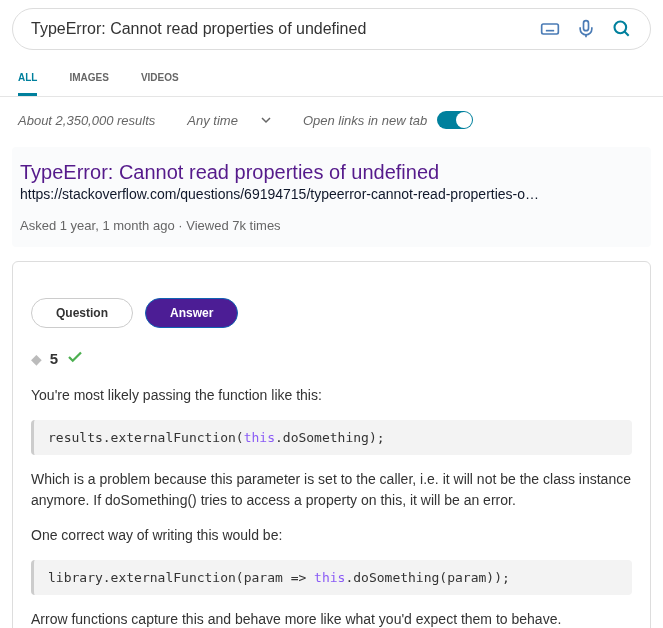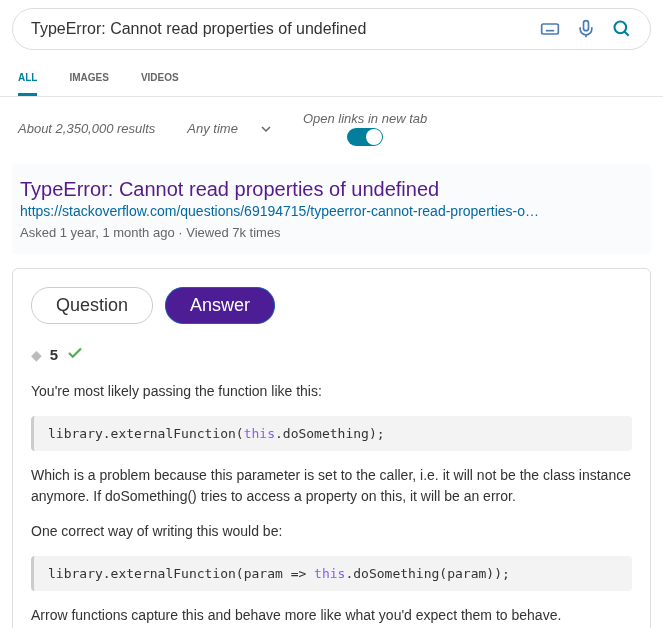--- a/index.html
+++ b/index.html
@@ -9,32 +9,32 @@
     .search-input { flex: 1; border: none; outline: none; font-size: 16px; color: #333; }
     .search-icons { display: flex; gap: 16px; align-items: center; }
     .icon-svg { width: 20px; height: 20px; display: block; }
     
     .tabs { display: flex; gap: 32px; padding: 0 18px; border-bottom: 1px solid #e5e5e5; }
     .tab { padding: 10px 0; font-size: 10px; font-weight: 600; color: #666; cursor: pointer; border-bottom: 3px solid transparent; }
     .tab.active { color: #00809d; border-bottom-color: #00809d; }
     
     .meta-bar { display: flex; align-items: center; gap: 32px; padding: 14px 18px; font-size: 13px; color: #666; font-style: italic; }
     .anytime { display: flex; align-items: center; gap: 23px; cursor: pointer; }
-    .toggle-wrap { display: flex; align-items: center; gap: 2px; flex-direction: column; }
+    .toggle-wrap { display: flex; align-items: center; gap: 10px; }
     .toggle { width: 36px; height: 18px; background: #00809d; border-radius: 10px; position: relative; cursor: pointer; }
     .toggle::after { content: ''; position: absolute; right: 1px; top: 1px; width: 16px; height: 16px; background: #fff; border-radius: 50%; }
     
     .result-card { background: #fafbfc; margin: 4px 12px 0; padding: 14px 8px 14px 8px; border-radius: 4px; }
     .result-title { font-size: 20px; color: #551a8b; font-weight: 400; margin-bottom: 2px; cursor: pointer; }
-    .result-url { color: #0369a1; font-size: 14px; margin-bottom: 6px; white-space: nowrap; overflow: hidden; text-overflow: ellipsis; }
+    .result-url { color: #0f172a; font-size: 14px; margin-bottom: 16px; white-space: nowrap; overflow: hidden; text-overflow: ellipsis; }
     .result-meta { color: #666; font-size: 13px; }
     
     .answer-box { border: 1px solid #ddd; border-radius: 6px; margin: 14px 12px 8px; padding: 18px; position: relative; }
     .pill-row { display: flex; gap: 12px; margin-bottom: 20px; }
-    .pill { padding: 7px 24px; border-radius: 18px; font-size: 18px; font-weight: 400; cursor: pointer; }
+    .pill { padding: 7px 24px; border-radius: 18px; font-size: 12px; font-weight: 700; cursor: pointer; margin-top: 18px; }
     .pill-q { background: #fff; border: 1px solid #ccc; color: #333; }
     .pill-a { background: #4c1d95; color: #fff; border: 1px solid #1062b3; }
     
     .vote-row { display: flex; align-items: center; gap: 8px; margin-bottom: 16px; font-size: 13px; color: #666; }
     .vote-diamond { color: #bbb; font-size: 14px; }
     .vote-num { font-weight: 600; color: #333; font-size: 15px; }
     .check { color: #4caf50; }
     
     .answer-body p { font-size: 14px; color: #333; margin-bottom: 14px; line-height: 1.5; }
     .code-block { background: #f3f3f3; border-left: 3px solid #ccc; border-radius: 4px; padding: 10px 14px; margin-bottom: 14px; font-family: Consolas, Monaco, monospace; font-size: 13px; white-space: pre; color: #333; overflow-x: auto; }
@@ -109,21 +109,21 @@
     <span class="vote-num">5</span>
     <span class="check">
       <svg width="18" height="18" viewBox="0 0 24 24" fill="none" stroke="#4caf50" stroke-width="3">
           <path d="M4 12l5 5L20 6"></path>
         </svg>
     </span>
   </div>
 
   <div class="answer-body">
     <p>You're most likely passing the function like this:</p>
-    <div class="code-block"><span>library.externalFunction(</span><span class="kw">this</span><span>.doSomething);</span></div>
+    <div class="code-block"><span>results.externalFunction(</span><span class="kw">this</span><span>.doSomething);</span></div>
     <p>Which is a problem because this parameter is set to the caller, i.e. it will not be the class instance anymore. If doSomething() tries to access a property on this, it will be an error.</p>
     <p>One correct way of writing this would be:</p>
     <div class="code-block"><span>library.externalFunction(param =&gt; </span><span class="kw">this</span><span>.doSomething(param));</span></div>
     <p>Arrow functions capture this and behave more like what you'd expect them to behave.</p>
     <p>Alternatively, one could explicitly bind this on the function:</p>
   </div>
 
 </div>
 
 </body></html>

